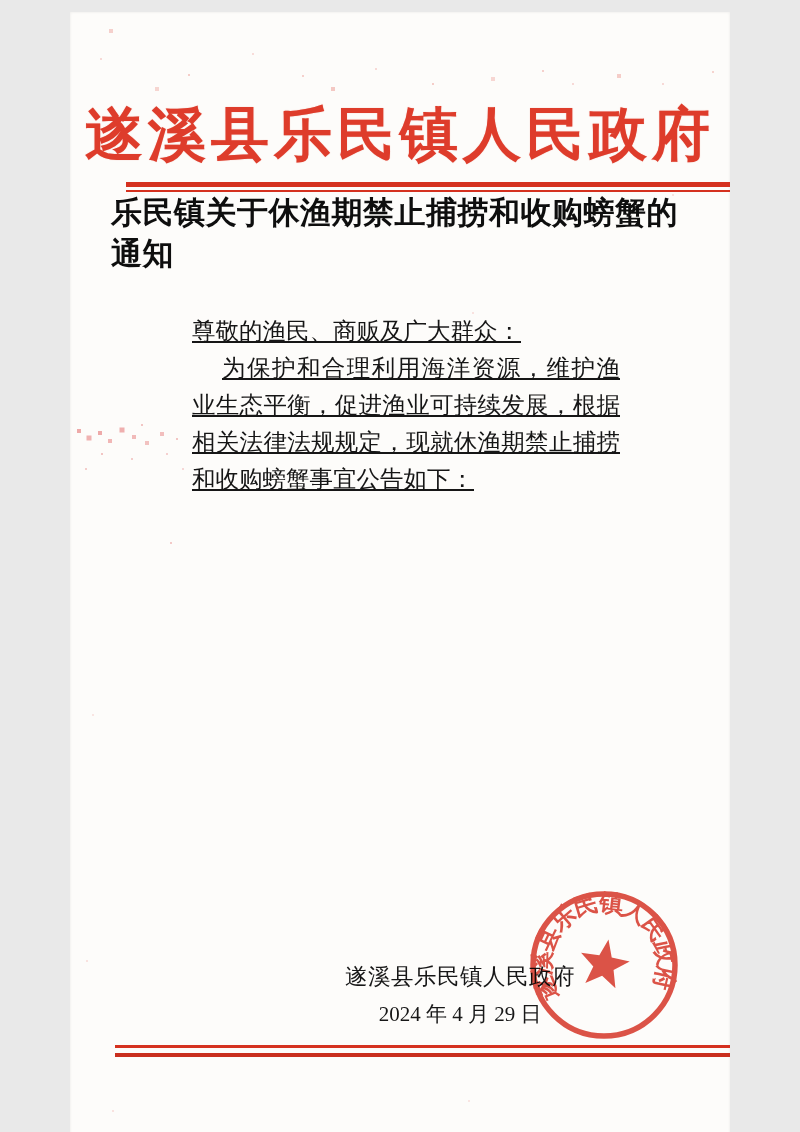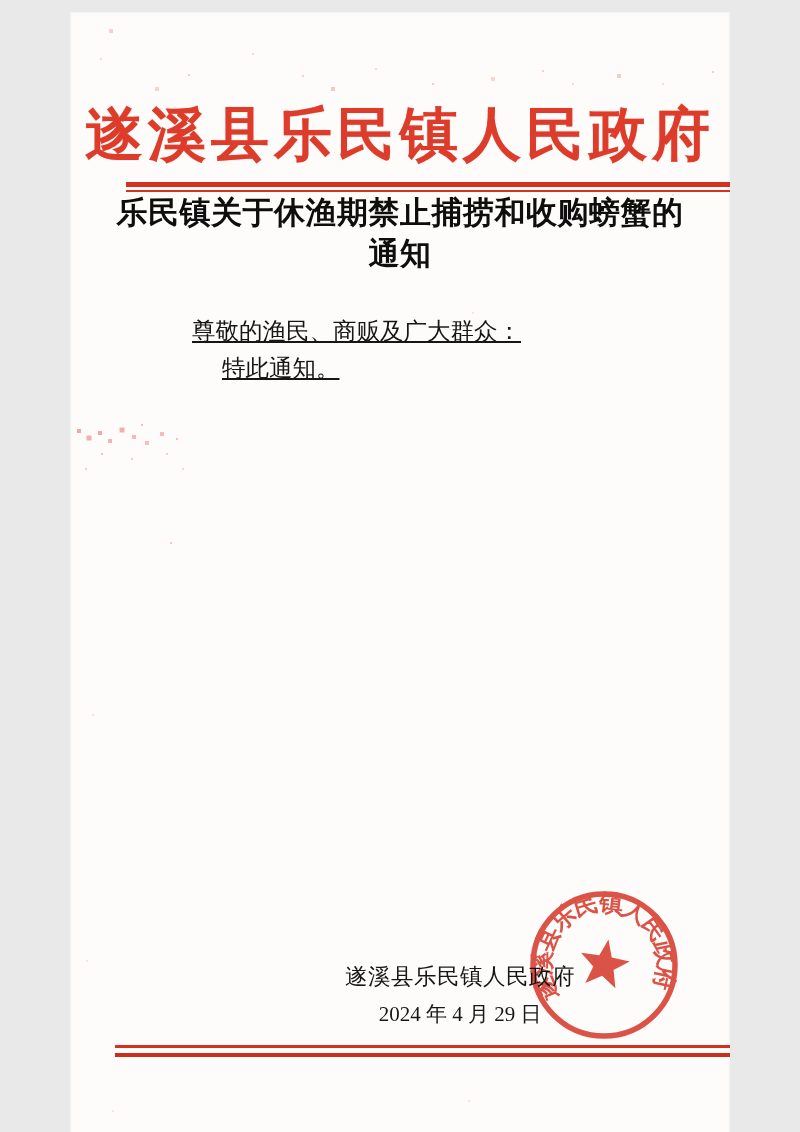--- a/index.html
+++ b/index.html
@@ -28,21 +28,21 @@
   }
   .rule{position:absolute;left:56px;width:706px;}
   .rule-top-thick{top:170px;height:4.5px;background:#d5311f;}
   .rule-top-thin{top:177.5px;height:2.5px;background:#d5311f;}
   .rule-bottom-thin{top:1033px;left:45px;width:717px;height:2.5px;background:#d5311f;}
   .rule-bottom-thick{top:1040.5px;left:45px;width:717px;height:4.5px;background:#c92f1e;}
   
   .notice-title{
     margin:22px auto 0 auto;
     width:578px;
-    text-align:center;
+    text-align:left;
     font-size:31px;
     line-height:41px;
     font-weight:700;
     color:#0e0e0e;
     letter-spacing:.5px;
   }
   
   .body-text{
     position:relative;
     margin-top:39px;
@@ -142,21 +142,21 @@
 
   <h1 class="letterhead-title">遂溪县乐民镇人民政府</h1>
 
   <div class="rule rule-top-thick"></div>
   <div class="rule rule-top-thin"></div>
 
   <h2 class="notice-title">乐民镇关于休渔期禁止捕捞和收购螃蟹的通知</h2>
 
   <div class="body-text">
     <p>尊敬的渔民、商贩及广大群众：</p>
-    <p class="indent">特此通知。</p>
+    <p class="indent">为保护和合理利用海洋资源，维护渔业生态平衡，促进渔业可持续发展，根据相关法律法规规定，现就休渔期禁止捕捞和收购螃蟹事宜公告如下：</p>
   </div>
 
   <div class="signature-block">
     <div class="signature-org">遂溪县乐民镇人民政府</div>
     <div class="signature-date">2024 年 4 月 29 日</div>
   </div>
 
   <svg class="seal" viewBox="0 0 160 160">
     <circle cx="80" cy="80" r="71" fill="none" stroke="#d8382a" stroke-width="5.5"></circle>
     <polygon fill="#d8382a" transform="rotate(10 80 80)" points="80,54 86.3,71.3 104.7,72 90.3,83.3 95.3,101 80,90.8 64.7,101 69.7,83.3 55.3,72 73.7,71.3"></polygon>

